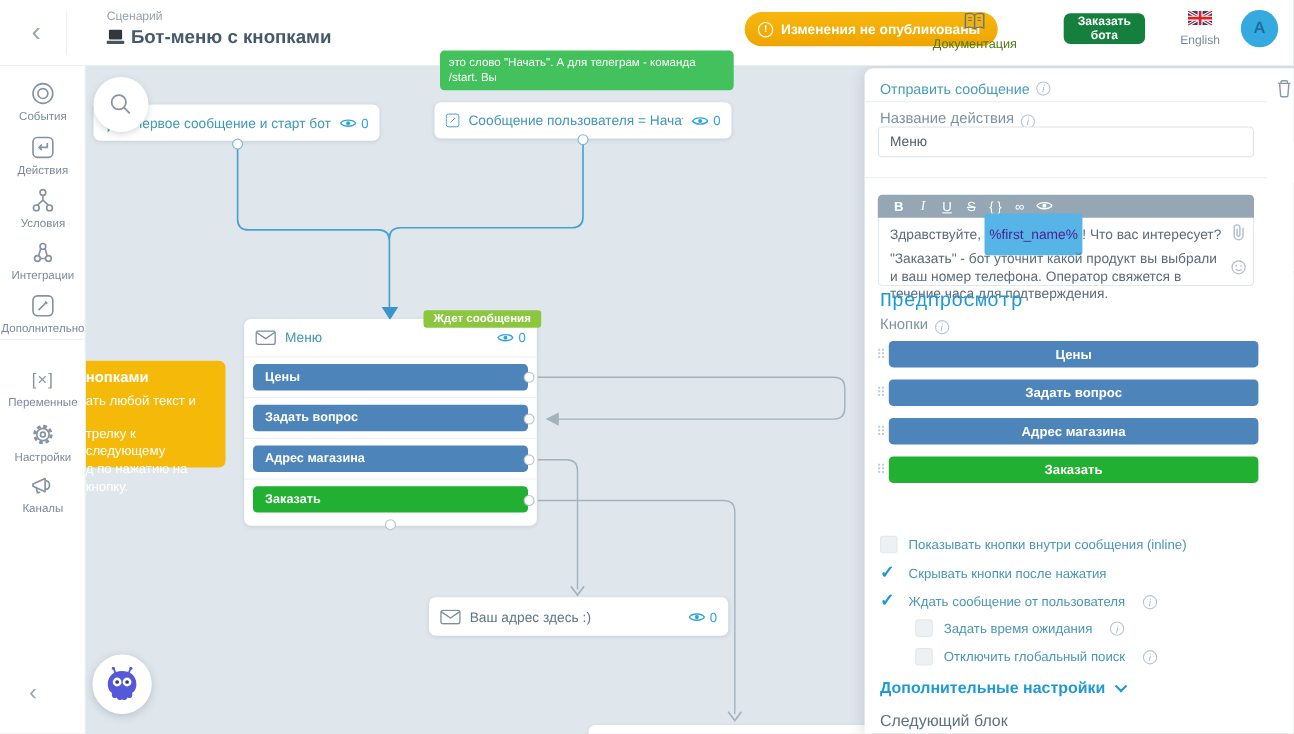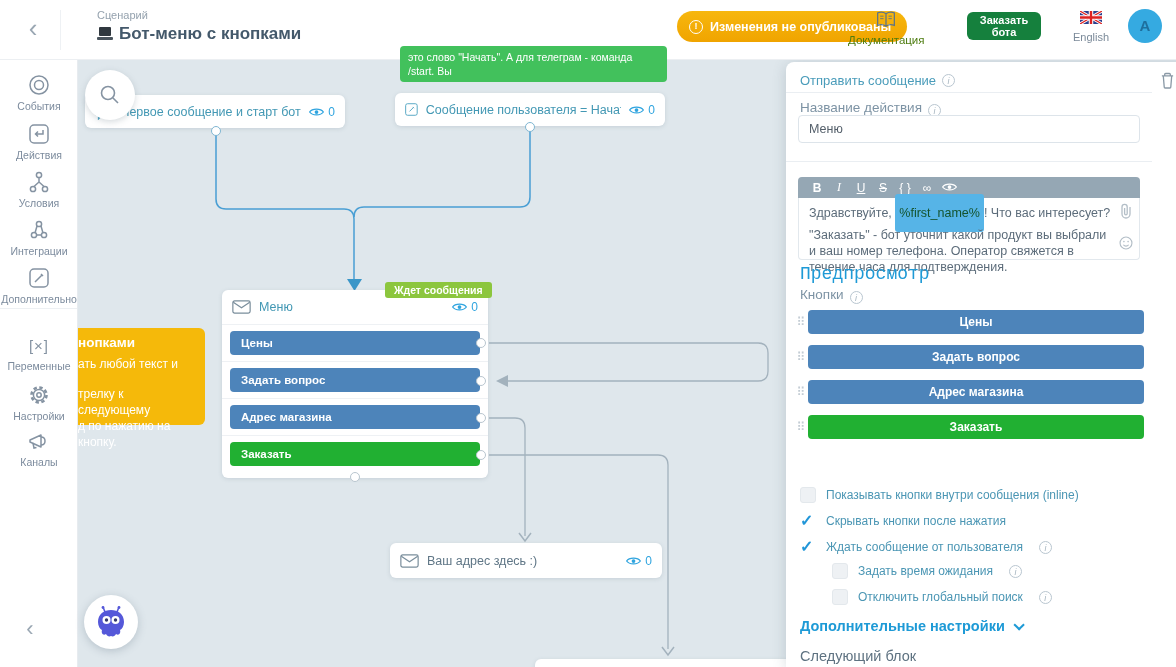--- a/index.html
+++ b/index.html
@@ -68,21 +68,21 @@
   .p-div { position:absolute; left:0; width:366px; height:1px; background:#eaeef2; }
   .p-label { position:absolute; left:14px; font-size:13.5px; color:#7d93a4; }
   .p-input { position:absolute; left:12px; top:53px; width:342px; height:28px; border:1px solid #dde4ea; border-radius:4px; font-size:12.5px; color:#55606b; padding:0 10px; font-family:inherit; }
   .tbar { position:absolute; left:12px; top:115px; width:342px; height:21px; background:#95a7b4; border-radius:4px 4px 0 0; display:flex; align-items:center; gap:0; padding:0 8px; }
   .tb-i { color:#fff; font-size:12px; width:22px; text-align:center; cursor:pointer; }
   .tb-i:nth-child(1){ font-weight:bold; }
   .tb-i:nth-child(2){ font-style:italic; font-family:"Liberation Serif",serif; }
   .tb-i:nth-child(3){ text-decoration:underline; }
   .tb-i:nth-child(4){ text-decoration:line-through; }
   .msgbox { position:absolute; left:12px; top:136px; width:342px; height:62px; border:1px solid #e2e8ed; border-top:none; border-radius:0 0 4px 4px; font-size:12.5px; color:#5c6c7a; padding:7px 26px 6px 10px; line-height:16px; }
-  .chip { background:#56b4e7; color:#14532d; border-radius:3px; padding:12px 4px; }
+  .chip { background:#56b4e7; color:#4c1d95; border-radius:3px; padding:12px 4px; }
   .msg-ico { position:absolute; right:6px; color:#b3bec7; cursor:pointer; }
   .p-link { position:absolute; left:14px; color:#1e9ad6; font-size:18px; cursor:pointer;font-family:Liberation Mono, monospace; }
   .prow { position:absolute; left:8px; width:350px; height:24px; display:flex; align-items:center; }
   .drag { width:14px; color:#c3ccd4; font-size:12px; text-align:center; cursor:grab; flex:0 0 auto; }
   .pbtn { flex:1 1 auto; height:24px; border:none; border-radius:4px; color:#fff; font-size:12px; font-weight:bold; cursor:pointer; font-family:inherit; }
   .addbtn { position:absolute; left:4px; top:389px; width:358px; height:26px; background:#1b98d6; border:none; border-radius:5px; color:#fff; font-size:12.5px; font-weight:bold; cursor:pointer; font-family:inherit; }
   .chk { position:absolute; left:14px; display:flex; align-items:center; gap:10px; cursor:pointer; }
   .chk.ind { left:46px; }
   .box { width:16px; height:16px; border-radius:3px; background:#eef1f4; border:1px solid #e3e8ec; flex:0 0 auto; }
   .tick { width:16px; height:16px; color:#2196d8; font-size:16px; font-weight:bold; line-height:16px; flex:0 0 auto; }

